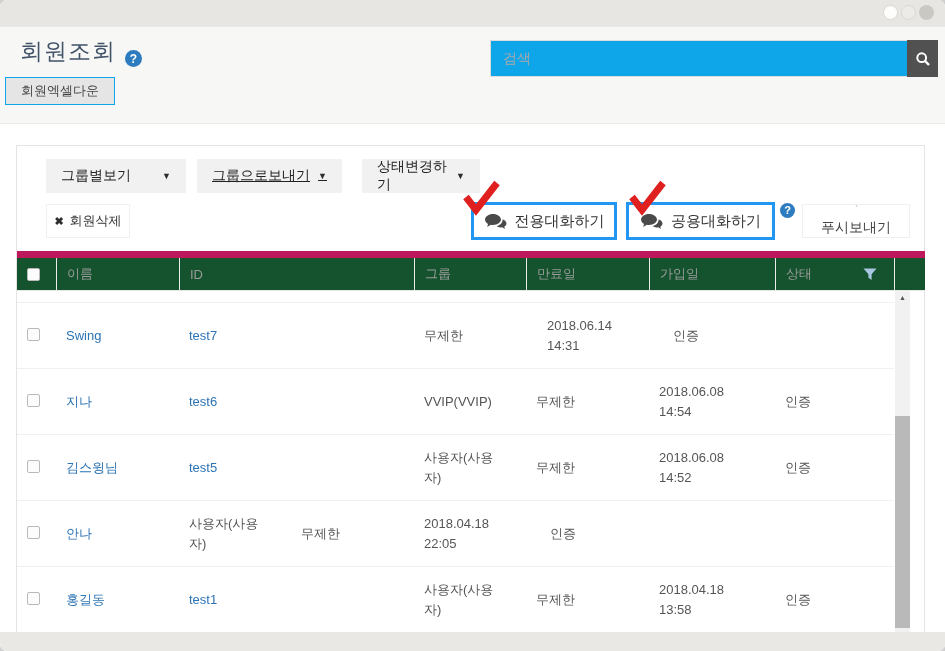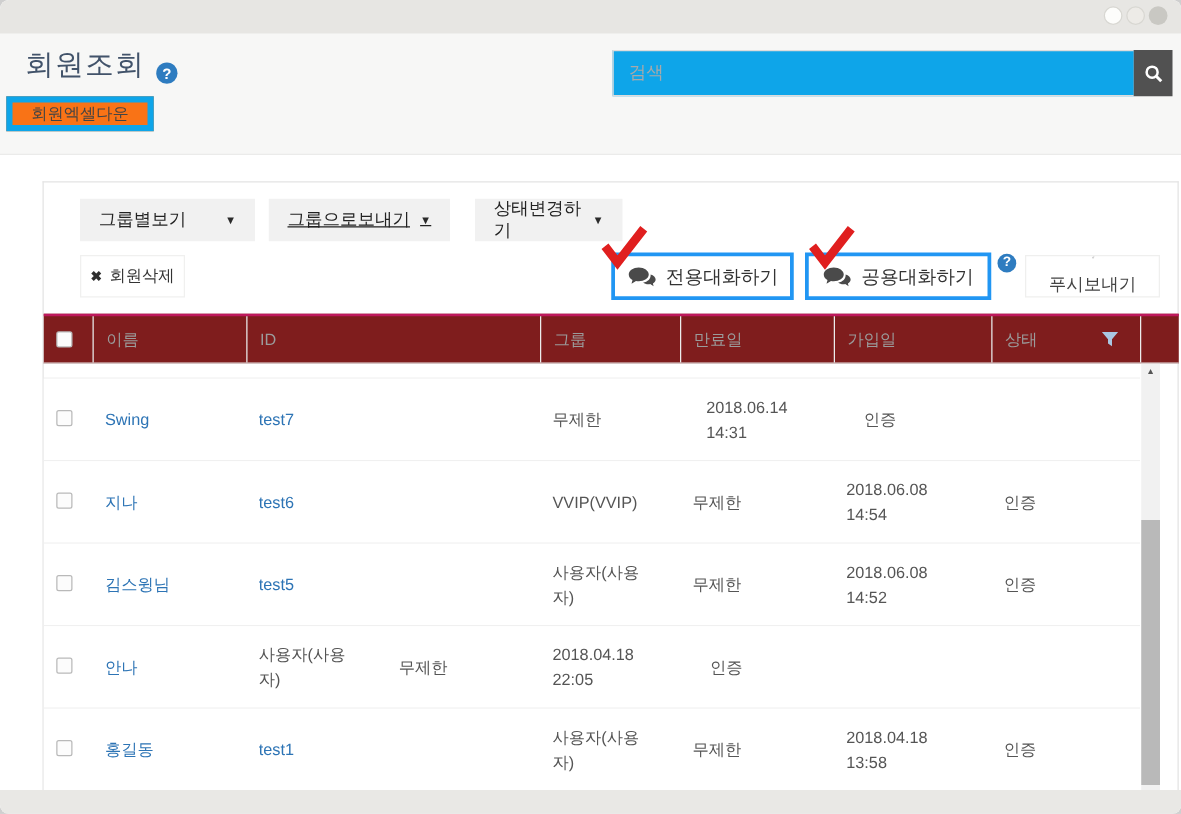--- a/index.html
+++ b/index.html
@@ -15,53 +15,53 @@
   .dot-1 { background:#fdfdfb; border:1px solid #d8d7d2; }
   .dot-2 { background:#edebe7; border:1px solid #d8d7d2; }
   .dot-3 { background:#c9c8c3; }
 
   
   .page-header { position:absolute; top:27px; left:0; right:0; height:97px; background:#f7f7f6; border-bottom:1px solid #ebebea; }
   .title-row { position:absolute; left:20px; top:9px; display:flex; align-items:flex-end; gap:9px; }
   .page-title { font-size:23px; font-weight:500; color:#42536a; letter-spacing:1px; }
   .help-badge { width:17px; height:17px; border-radius:50%; background:#2e7cc0; color:#fff; font-size:12px; font-weight:bold; display:flex; align-items:center; justify-content:center; line-height:1; }
   .help-badge.small { width:15px; height:15px; font-size:11px; }
-  .excel-btn { position:absolute; left:5px; top:50px; height:28px; padding:0 15px; background:#f97316; border:5px solid #0ea5e9; font-size:13px; color:#444; font-family:inherit; }
+  .excel-btn { position:absolute; left:5px; top:50px; height:28px; padding:0 15px; background:#e5e5e5; border:1px solid #0ea5e9; font-size:13px; color:#444; font-family:inherit; }
 
   .search-wrap { position:absolute; right:7px; top:13px; width:448px; height:37px; display:flex; }
   .search-input { flex:1; border:1px solid #dcdcdc; border-right:none; background:#0ea5e9; padding:0 12px; font-size:14px; color:#333; font-family:Liberation Mono, monospace; outline:none; }
   .search-input::placeholder { color:#a9a9a9; }
   .search-btn { width:31px; background:#515151; border:none; display:flex; align-items:center; justify-content:center; }
 
   
   .bottombar { position:absolute; bottom:0; left:0; right:0; height:19px; background:#e9e8e5; }
 
   
-  .panel { position:absolute; left:34px; top:145px; width:909px; height:487px; background:#fff; border:1px solid #e4e4e4; border-bottom:none; }
+  .panel { position:absolute; left:16px; top:145px; width:909px; height:487px; background:#fff; border:1px solid #e4e4e4; border-bottom:none; }
 
   .dropdown { position:absolute; top:13px; height:34px; background:#f1f1f1; display:flex; align-items:center; justify-content:space-between; padding:0 15px; font-size:14px; color:#222; }
   .dd-1 { left:29px; width:140px; }
   .dd-2 { left:180px; width:145px;text-decoration:underline; }
   .dd-3 { left:345px; width:118px; }
   .caret { font-size:9px; color:#2b2b2b; }
 
   .del-btn { position:absolute; left:29px; top:58px; width:84px; height:34px; background:#fff; border:1px solid #f0f0ef; display:flex; align-items:center; justify-content:center; gap:6px; font-size:13px; color:#333; }
   .x-glyph { font-size:11px; color:#2e2e2e; font-weight:bold; }
 
   .chat-btn { position:absolute; top:56px; height:38px; background:#fff; border:3px solid #2196f3; display:flex; align-items:center; justify-content:center; gap:8px; font-size:15px; color:#333; }
   .chat-1 { left:454px; width:146px; }
   .chat-2 { left:609px; width:149px; }
   .redcheck { position:absolute; width:40px; height:36px; pointer-events:none; }
   .rc-1 { left:444px; top:34px; }
   .rc-2 { left:610px; top:34px; }
   .q-mid { position:absolute; left:763px; top:57px; }
   .push-btn { position:absolute; left:785px; top:58px; width:108px; height:34px; background:#fff; border:1px solid #efefee; display:flex; align-items:center; justify-content:center; gap:12px; font-size:14px; color:#444;flex-direction:column; }
 
   
-  .thead { position:absolute; top:105px; left:0; width:908px; height:40px; background:#7f1d1d; border-top:2px solid #be185d; border-bottom:1px solid #e7e7e7; display:flex; }
+  .thead { position:absolute; top:105px; left:0; width:908px; height:40px; background:#14532d; border-top:7px solid #be185d; border-bottom:1px solid #e7e7e7; display:flex; }
   .th { display:flex; align-items:center; padding-left:10px; font-size:13px; color:#9b9b9b; border-left:1px solid #ececec; }
   .th:first-child { border-left:none; }
   .w-check { width:39px; } .w-name { width:123px; } .w-id { width:235px; } .w-group { width:112px; }
   .w-exp { width:123px; } .w-join { width:126px; } .w-status { width:119px; } .w-sb { width:31px; }
   .th.w-status { justify-content:space-between; padding-right:17px; }
 
   .tbody { position:absolute; top:145px; left:0; width:877px; }
   .partial-row { height:12px; border-bottom:1px solid #f0f0f0; }
   .row { display:flex; align-items:center; height:66px; border-bottom:1px solid #f0f0f0; background:#fff; }
   .td { padding-left:10px; font-size:13px; color:#555; }

